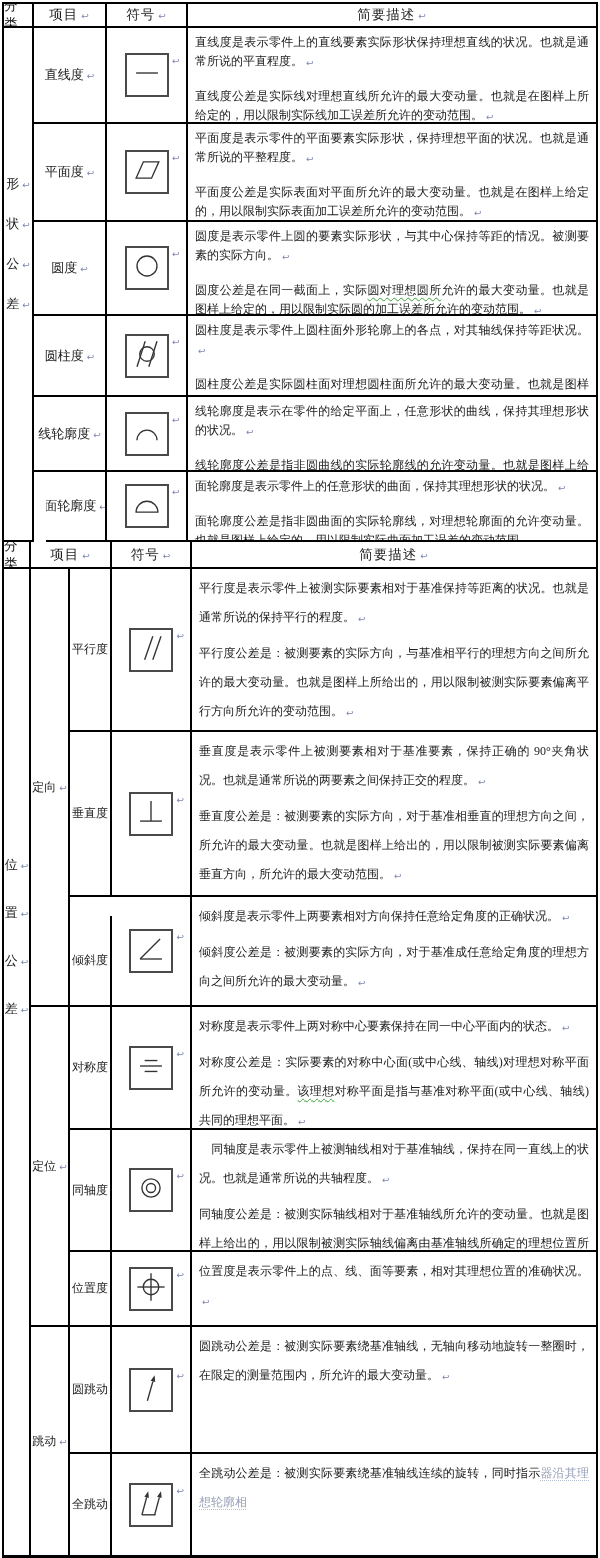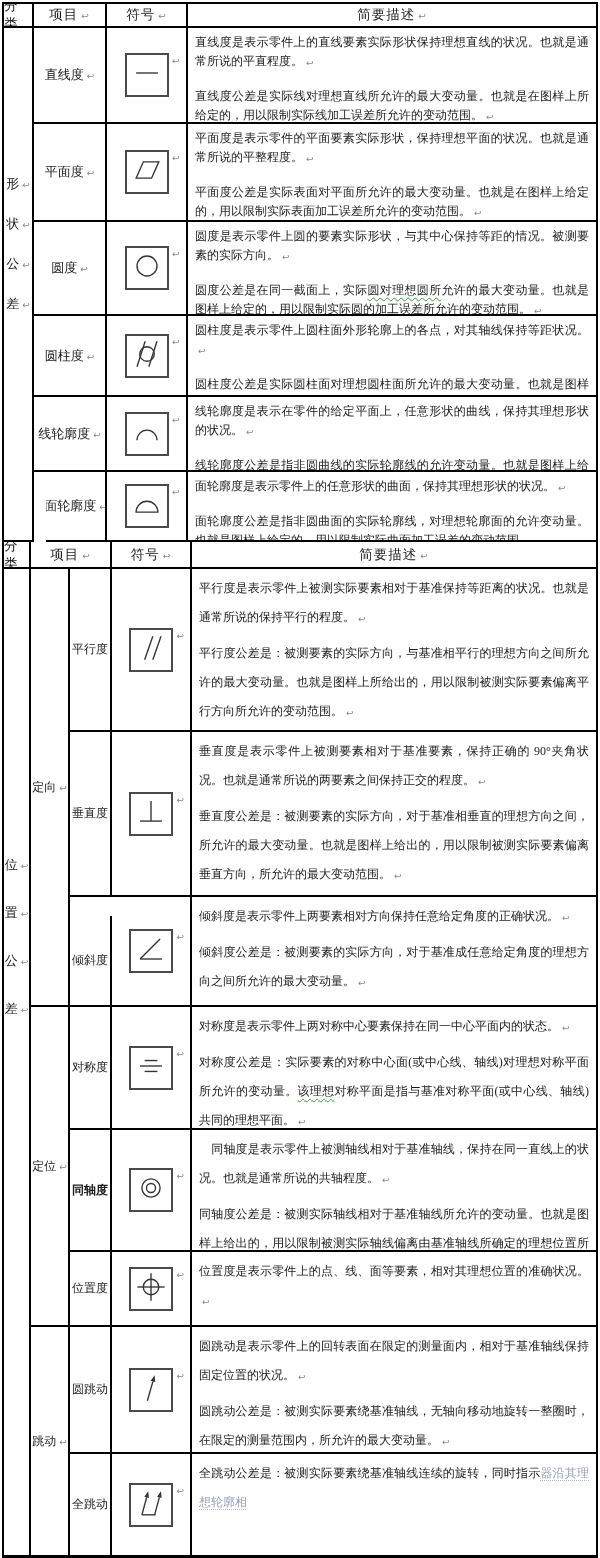--- a/index.html
+++ b/index.html
@@ -276,21 +276,21 @@
               <line x1="10" y1="22" x2="34" y2="22"></line>
               <line x1="15" y1="28" x2="29" y2="28"></line>
             </svg></span>
           <span class="mk">↩</span>
         </div>
       </div>
       <div class="cell desc last-col t2desc" style="grid-area: 5 / 5;">
         <p><span>对称度是表示零件上两对称中心要素保持在同一中心平面内的状态。</span><span class="mk">↩</span></p>
         <p><span>对称度公差是：实际要素的对称中心面(或中心线、轴线)对理想对称平面所允许的变动量。</span><span class="wavy">该理想</span><span>对称平面是指与基准对称平面(或中心线、轴线)共同的理想平面。</span><span class="mk">↩</span></p>
       </div>
-      <div class="cell itemcell t2item" style="grid-area: 6 / 3; font-weight: bold;">
+      <div class="cell itemcell t2item" style="grid-area: 6 / 3;">
         <span>同轴度</span>
       </div>
       <div class="cell symcell" style="grid-area: 6 / 4;">
         <div class="symbox">
           <span><svg width="40" height="40" viewBox="0 0 44 44" fill="none" stroke="#333" stroke-width="1.5">
               <circle cx="22" cy="22" r="10"></circle>
               <circle cx="22" cy="22" r="5"></circle>
             </svg></span>
           <span class="mk">↩</span>
         </div>
@@ -321,21 +321,20 @@
       <div class="cell symcell" style="grid-area: 8 / 4;">
         <div class="symbox">
           <span><svg width="40" height="40" viewBox="0 0 44 44" fill="none" stroke="#333" stroke-width="1.5">
               <line x1="18" y1="36" x2="24.1" y2="14.7"></line>
               <polygon points="26,8 26.6,15.4 21.6,14" fill="#333" stroke="none"></polygon>
             </svg></span>
           <span class="mk">↩</span>
         </div>
       </div>
       <div class="cell desc last-col t2desc" style="grid-area: 8 / 5;">
-        <p><span>圆跳动是表示零件上的回转表面在限定的测量面内，相对于基准轴线保持固定位置的状况。</span><span class="mk">↩</span></p>
         <p><span>圆跳动公差是：被测实际要素绕基准轴线，无轴向移动地旋转一整圈时，在限定的测量范围内，所允许的最大变动量。</span><span class="mk">↩</span></p>
       </div>
       <div class="cell itemcell t2item no-b" style="grid-area: 9 / 3;">
         <span>全跳动</span>
       </div>
       <div class="cell symcell no-b" style="grid-area: 9 / 4;">
         <div class="symbox">
           <span><svg width="40" height="40" viewBox="0 0 44 44" fill="none" stroke="#333" stroke-width="1.5">
               <line x1="12" y1="35" x2="27" y2="35"></line>
               <line x1="12" y1="35" x2="17.2" y2="15.8"></line>

